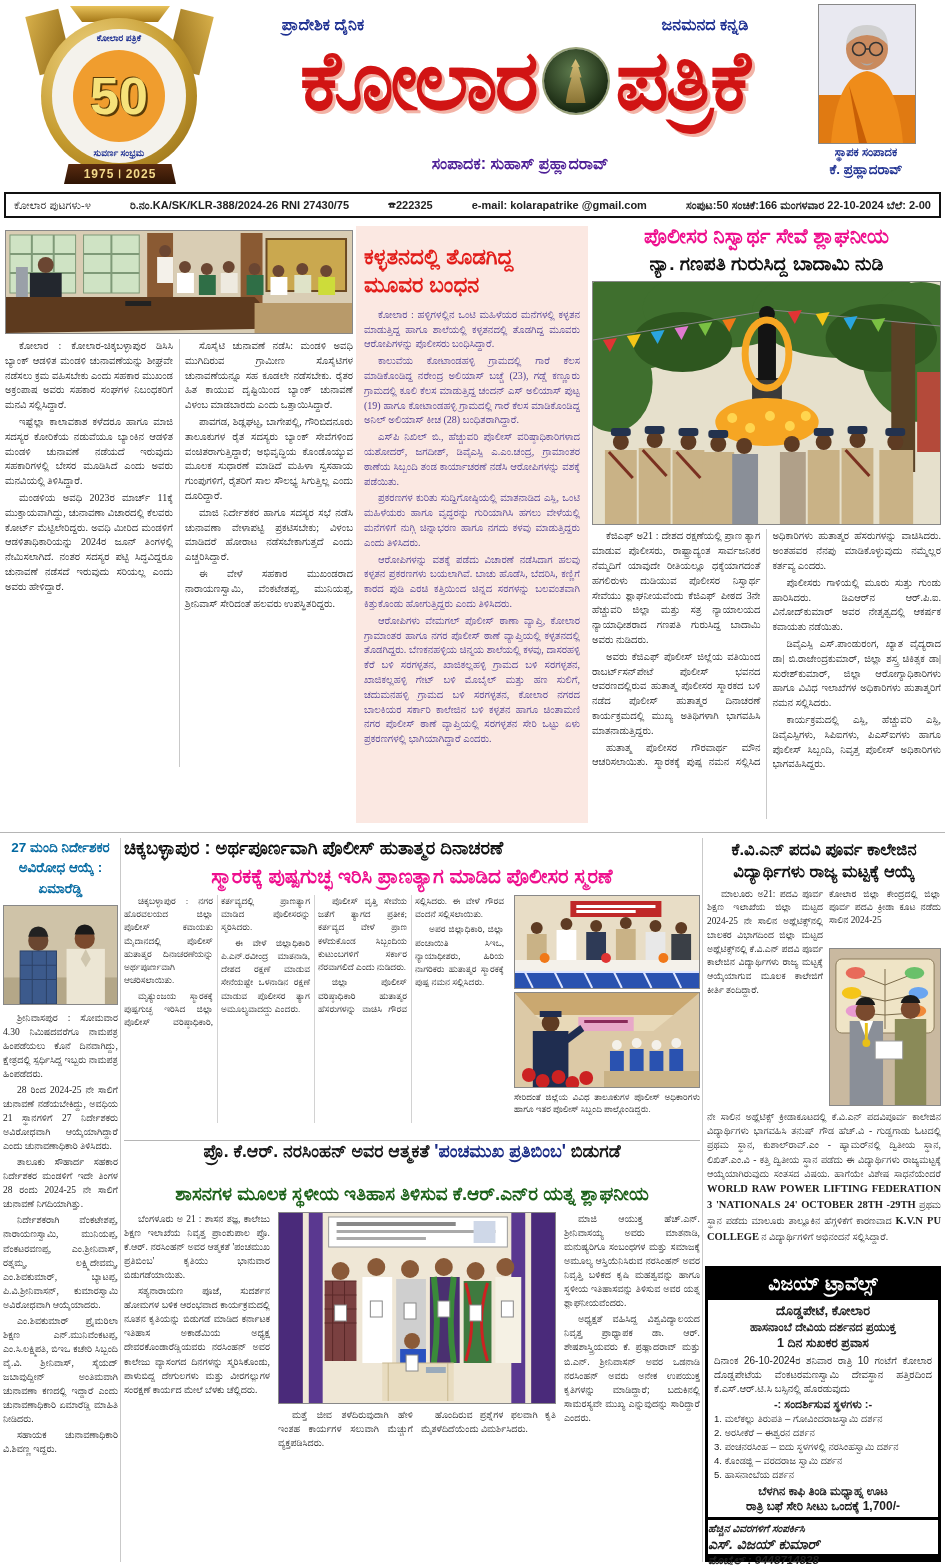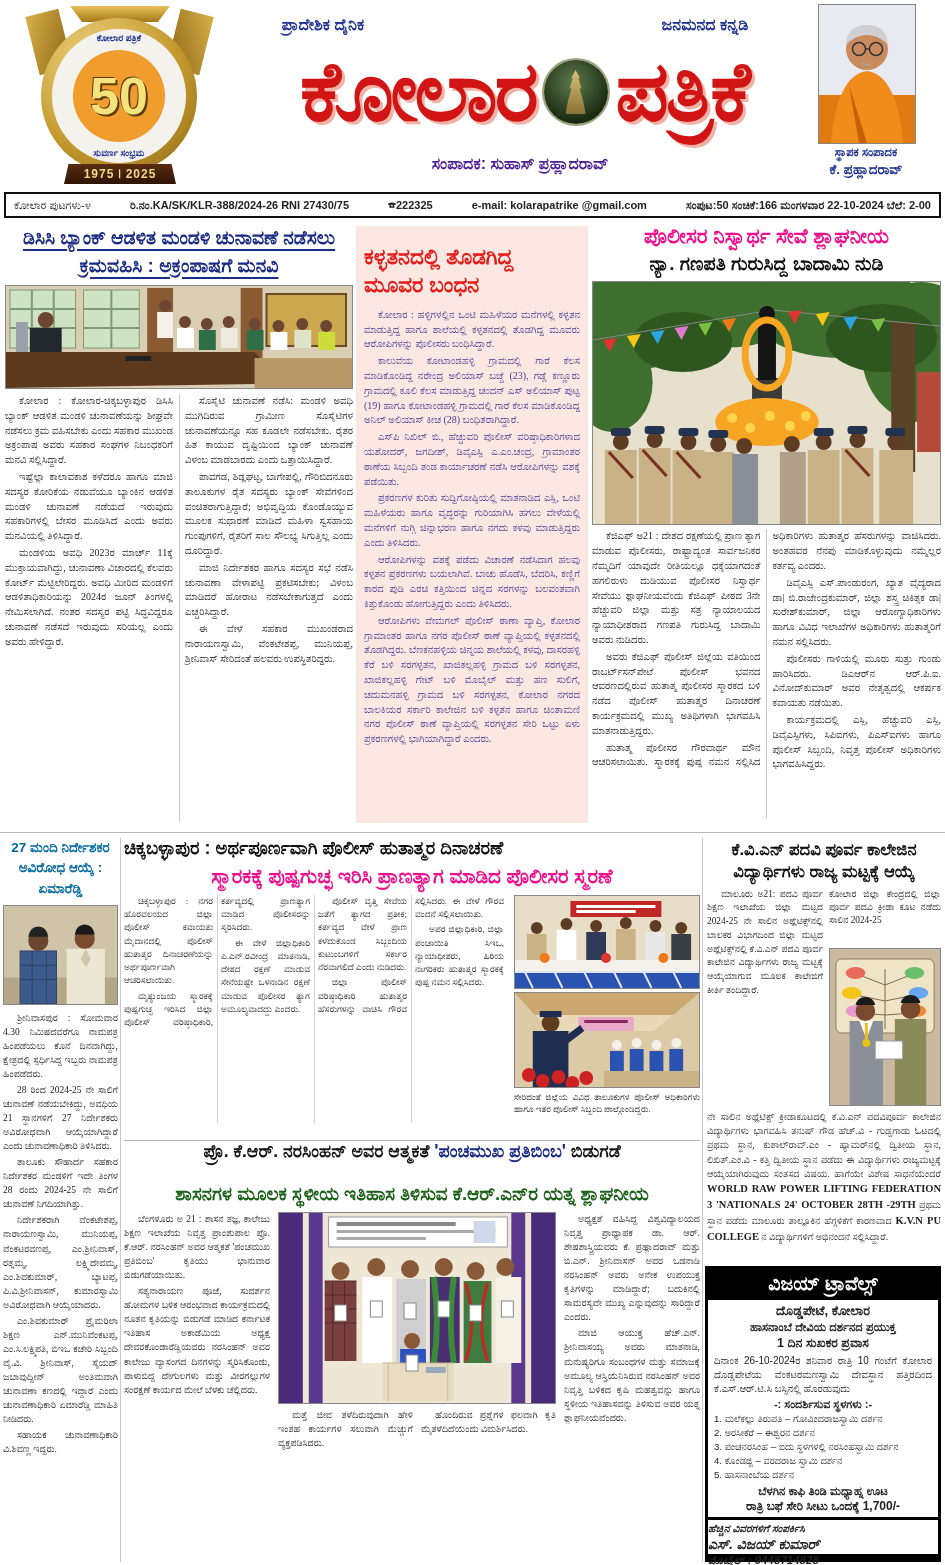--- a/index.html
+++ b/index.html
@@ -20,21 +20,21 @@
   .logo-core{position:absolute;left:61px;top:44px;width:92px;height:92px;border-radius:50%;
              background:radial-gradient(circle at 40% 35%,#fbc469,#ef9p29 60%,#e08a18);background-color:#f09d2e;
              display:flex;align-items:center;justify-content:center;}
   .logo-photo{position:absolute;left:94px;top:64px;width:28px;height:36px;background:linear-gradient(#ddd,#777);border:1px solid #555;}
   .logo-50{position:relative;font-size:52px;font-weight:bold;color:#f6e27a;text-shadow:2px 2px 0 #5a3c08,-1px -1px 0 #5a3c08;
            font-family:"Liberation Sans",sans-serif;}
   .logo-banner{position:absolute;left:52px;top:158px;width:112px;height:20px;background:linear-gradient(#5a2b10,#2e1404);
                color:#f3d98a;font-size:12px;font-weight:bold;display:flex;align-items:center;justify-content:center;
                font-family:"Liberation Sans",sans-serif;letter-spacing:1px;clip-path:polygon(4% 0,96% 0,100% 100%,0 100%);}
   .tagline{font-family:"Liberation Sans",sans-serif;font-weight:bold;color:#1d2f91;font-size:16px;text-align:center;}
-  .main-title{left:228px;top:31px;width:592px;height:122px;display:flex;align-items:center;justify-content:center;gap:8px;
+  .main-title{left:228px;top:20px;width:592px;height:122px;display:flex;align-items:center;justify-content:center;gap:8px;
               color:#d11414;font-weight:bold;font-size:83px;font-family:"Liberation Sans",sans-serif;letter-spacing:-3px;
               text-shadow:3px 3px 0 #f2b3a6;white-space:nowrap;}
   .emblem{width:64px;height:64px;border-radius:50%;background:radial-gradient(circle at 45% 35%,#5d7a4d,#1c2c14 70%);
           position:relative;flex:0 0 auto;box-shadow:0 0 0 2px #9aa37a;}
   .emblem .gopura{position:absolute;left:22px;top:10px;width:20px;height:44px;
           background:linear-gradient(#d8c07a,#8a7434);clip-path:polygon(50% 0,72% 18%,64% 18%,80% 42%,70% 42%,88% 70%,100% 100%,0 100%,12% 70%,30% 42%,20% 42%,36% 18%,28% 18%);}
   .editor-line{left:300px;top:155px;width:440px;text-align:center;font-family:"Liberation Sans",sans-serif;
                font-weight:bold;color:#4c1d95;font-size:16px;}
   .founder-photo{left:818px;top:4px;width:96px;height:138px;border:1px solid #999;}
   .founder-role{left:793px;top:146px;width:146px;text-align:center;font-size:11.5px;font-weight:bold;color:#1d2f91;font-family:"Liberation Sans",sans-serif;}
@@ -175,21 +175,20 @@
 
   <div class="abs infobar">
     <span>ಕೋಲಾರ ಪುಟಗಳು-೪</span>
     <b>ರಿ.ನಂ.KA/SK/KLR-388/2024-26 RNI 27430/75</b>
     <b>☎222325</b>
     <b>e-mail: kolarapatrike @gmail.com</b>
     <b>ಸಂಪುಟ:50 ಸಂಚಿಕೆ:166 ಮಂಗಳವಾರ 22-10-2024 ಬೆಲೆ: 2-00</b>
   </div>
 
   <div class="abs art-a">
-    <div class="a-head">ಡಿಸಿಸಿ ಬ್ಯಾಂಕ್ ಆಡಳಿತ ಮಂಡಳಿ ಚುನಾವಣೆ ನಡೆಸಲು ಕ್ರಮವಹಿಸಿ : ಅಕ್ರಂಪಾಷಗೆ ಮನವಿ</div>
     <div class="a-photo photo-frame">
       <svg viewBox="0 0 348 102" preserveAspectRatio="none">
         <rect width="348" height="102" fill="#d9cdb4"></rect>
         <rect x="4" y="4" width="66" height="58" fill="#cfe3c4" stroke="#7f9a78"></rect>
         <path d="M4 23 H70 M4 42 H70 M26 4 V62 M48 4 V62" stroke="#7f9a78" stroke-width="2" fill="none"></path>
         <rect x="78" y="4" width="56" height="58" fill="#cfe3c4" stroke="#7f9a78"></rect>
         <path d="M78 23 H134 M78 42 H134 M106 4 V62" stroke="#7f9a78" stroke-width="2" fill="none"></path>
         <rect x="142" y="2" width="26" height="72" fill="#8a5a33"></rect>
         <rect x="236" y="2" width="22" height="70" fill="#8a5a33"></rect>
         <rect x="262" y="8" width="80" height="52" fill="#caa84f" stroke="#6b4a23" stroke-width="2"></rect>
@@ -330,22 +329,22 @@
             <line x1="84" y1="170" x2="108" y2="196"></line>
               <line x1="254" y1="168" x2="278" y2="194"></line>
           </g>
         </g>
       </svg>
     </div>
     <div class="c-body body-text cols2">
         <p>ಕೆಜಿಎಫ್ ಅ21 : ದೇಶದ ರಕ್ಷಣೆಯಲ್ಲಿ ಪ್ರಾಣ ತ್ಯಾಗ ಮಾಡುವ ಪೊಲೀಸರು, ರಾಷ್ಟ್ರಾದ್ಯಂತ ಸಾರ್ವಜನಿಕರ ನೆಮ್ಮದಿಗೆ ಯಾವುದೇ ರೀತಿಯಲ್ಲೂ ಧಕ್ಕೆಯಾಗದಂತೆ ಹಗಲಿರುಳು ದುಡಿಯುವ ಪೊಲೀಸರ ನಿಸ್ವಾರ್ಥ ಸೇವೆಯು ಶ್ಲಾಘನೀಯವೆಂದು ಕೆಜಿಎಫ್ ಪೀಠದ 3ನೇ ಹೆಚ್ಚುವರಿ ಜಿಲ್ಲಾ ಮತ್ತು ಸತ್ರ ನ್ಯಾಯಾಲಯದ ನ್ಯಾಯಾಧೀಶರಾದ ಗಣಪತಿ ಗುರುಸಿದ್ದ ಬಾದಾಮಿ ಅವರು ನುಡಿದರು.</p>
         <p>ಅವರು ಕೆಜಿಎಫ್ ಪೊಲೀಸ್ ಜಿಲ್ಲೆಯ ವತಿಯಿಂದ ರಾಬರ್ಟ್‌ಸನ್‌ಪೇಟೆ ಪೊಲೀಸ್ ಭವನದ ಆವರಣದಲ್ಲಿರುವ ಹುತಾತ್ಮ ಪೊಲೀಸರ ಸ್ಮಾರಕದ ಬಳಿ ನಡೆದ ಪೊಲೀಸ್ ಹುತಾತ್ಮರ ದಿನಾಚರಣೆ ಕಾರ್ಯಕ್ರಮದಲ್ಲಿ ಮುಖ್ಯ ಅತಿಥಿಗಳಾಗಿ ಭಾಗವಹಿಸಿ ಮಾತನಾಡುತ್ತಿದ್ದರು.</p>
         <p>ಹುತಾತ್ಮ ಪೊಲೀಸರ ಗೌರವಾರ್ಥ ಮೌನ ಆಚರಿಸಲಾಯಿತು. ಸ್ಮಾರಕಕ್ಕೆ ಪುಷ್ಪ ನಮನ ಸಲ್ಲಿಸಿದ ಅಧಿಕಾರಿಗಳು ಹುತಾತ್ಮರ ಹೆಸರುಗಳನ್ನು ವಾಚಿಸಿದರು. ಅಂತಹವರ ನೆನಪು ಮಾಡಿಕೊಳ್ಳುವುದು ನಮ್ಮೆಲ್ಲರ ಕರ್ತವ್ಯ ಎಂದರು.</p>
+        <p>ಪೊಲೀಸರು ಗಾಳಿಯಲ್ಲಿ ಮೂರು ಸುತ್ತು ಗುಂಡು ಹಾರಿಸಿದರು. ಡಿಎಆರ್‌ನ ಆರ್.ಪಿ.ಐ. ವಿನೋದ್‌ಕುಮಾರ್ ಅವರ ನೇತೃತ್ವದಲ್ಲಿ ಆಕರ್ಷಕ ಕವಾಯತು ನಡೆಯಿತು.</p>
         <p>ಡಿವೈಎಸ್ಪಿ ಎಸ್.ಪಾಂಡುರಂಗ, ಖ್ಯಾತ ವೈದ್ಯರಾದ ಡಾ| ಬಿ.ರಾಜೇಂದ್ರಕುಮಾರ್, ಜಿಲ್ಲಾ ಶಸ್ತ್ರ ಚಿಕಿತ್ಸಕ ಡಾ| ಸುರೇಶ್‌ಕುಮಾರ್, ಜಿಲ್ಲಾ ಆರೋಗ್ಯಾಧಿಕಾರಿಗಳು ಹಾಗೂ ವಿವಿಧ ಇಲಾಖೆಗಳ ಅಧಿಕಾರಿಗಳು ಹುತಾತ್ಮರಿಗೆ ನಮನ ಸಲ್ಲಿಸಿದರು.</p>
-        <p>ಪೊಲೀಸರು ಗಾಳಿಯಲ್ಲಿ ಮೂರು ಸುತ್ತು ಗುಂಡು ಹಾರಿಸಿದರು. ಡಿಎಆರ್‌ನ ಆರ್.ಪಿ.ಐ. ವಿನೋದ್‌ಕುಮಾರ್ ಅವರ ನೇತೃತ್ವದಲ್ಲಿ ಆಕರ್ಷಕ ಕವಾಯತು ನಡೆಯಿತು.</p>
         <p>ಕಾರ್ಯಕ್ರಮದಲ್ಲಿ ಎಸ್ಪಿ, ಹೆಚ್ಚುವರಿ ಎಸ್ಪಿ, ಡಿವೈಎಸ್ಪಿಗಳು, ಸಿಪಿಐಗಳು, ಪಿಎಸ್ಐಗಳು ಹಾಗೂ ಪೊಲೀಸ್ ಸಿಬ್ಬಂದಿ, ನಿವೃತ್ತ ಪೊಲೀಸ್ ಅಧಿಕಾರಿಗಳು ಭಾಗವಹಿಸಿದ್ದರು.</p>
       </div>
   </div>
 
   <div class="abs sect-rule"></div>
   <div class="abs vline-d"></div>
   <div class="abs vline-g"></div>
 
   <div class="abs art-d">
     <div class="d-head">27 ಮಂದಿ ನಿರ್ದೇಶಕರ ಅವಿರೋಧ ಆಯ್ಕೆ : ಏಮಾರೆಡ್ಡಿ</div>
@@ -507,22 +506,22 @@
             <rect x="128" y="142" width="12" height="16" fill="#fff" stroke="#888"></rect>
             <rect x="148" y="154" width="20" height="6" fill="#9ab"></rect>
           </svg>
         </div>
         <div class="f-mid-bottom body-text">
             <p>ಮತ್ತೆ ಜೀವ ತಳೆದಿರುವುದಾಗಿ ಹೇಳಿ ಇಂತಹ ಕಾರ್ಯಗಳ ಸಲುವಾಗಿ ಮೆಚ್ಚುಗೆ ವ್ಯಕ್ತಪಡಿಸಿದರು.</p>
             <p>ಹೊಂದಿರುವ ಪ್ರಶ್ನೆಗಳ ಫಲವಾಗಿ ಕೃತಿ ಮೈತಳೆದಿದೆಯೆಂದು ವಿಮರ್ಶಿಸಿದರು.</p>
           </div>
       </div>
       <div class="f-right body-text">
+          <p>ಮಾಜಿ ಆಯುಕ್ತ ಹೆಚ್.ಎನ್. ಶ್ರೀನಿವಾಸಯ್ಯ ಅವರು ಮಾತನಾಡಿ, ಮನುಷ್ಯರಿಗೂ ಸಂಬಂಧಗಳ ಮತ್ತು ಸಮಾಜಕ್ಕೆ ಅಮೂಲ್ಯ ಆಸ್ತಿಯೆನಿಸಿರುವ ನರಸಿಂಹನ್ ಅವರ ನಿವೃತ್ತಿ ಬಳಿಕದ ಕೃಷಿ ಮಹತ್ವವನ್ನು ಹಾಗೂ ಸ್ಥಳೀಯ ಇತಿಹಾಸವನ್ನು ತಿಳಿಸುವ ಅವರ ಯತ್ನ ಶ್ಲಾಘನೀಯವೆಂದರು.</p>
           <p>ಅಧ್ಯಕ್ಷತೆ ವಹಿಸಿದ್ದ ವಿಶ್ವವಿದ್ಯಾಲಯದ ನಿವೃತ್ತ ಪ್ರಾಧ್ಯಾಪಕ ಡಾ. ಆರ್. ಶೇಷಶಾಸ್ತ್ರಿಯವರು ಕೆ. ಪ್ರಹ್ಲಾದರಾವ್ ಮತ್ತು ಬಿ.ಎನ್. ಶ್ರೀನಿವಾಸನ್ ಅವರ ಒಡನಾಡಿ ನರಸಿಂಹನ್ ಅವರು ಅನೇಕ ಉಪಯುಕ್ತ ಕೃತಿಗಳನ್ನು ಮಾಡಿದ್ದಾರೆ; ಬದುಕಿನಲ್ಲಿ ಸಾಮರಸ್ಯವೇ ಮುಖ್ಯ ಎನ್ನುವುದನ್ನು ಸಾರಿದ್ದಾರೆ ಎಂದರು.</p>
-          <p>ಮಾಜಿ ಆಯುಕ್ತ ಹೆಚ್.ಎನ್. ಶ್ರೀನಿವಾಸಯ್ಯ ಅವರು ಮಾತನಾಡಿ, ಮನುಷ್ಯರಿಗೂ ಸಂಬಂಧಗಳ ಮತ್ತು ಸಮಾಜಕ್ಕೆ ಅಮೂಲ್ಯ ಆಸ್ತಿಯೆನಿಸಿರುವ ನರಸಿಂಹನ್ ಅವರ ನಿವೃತ್ತಿ ಬಳಿಕದ ಕೃಷಿ ಮಹತ್ವವನ್ನು ಹಾಗೂ ಸ್ಥಳೀಯ ಇತಿಹಾಸವನ್ನು ತಿಳಿಸುವ ಅವರ ಯತ್ನ ಶ್ಲಾಘನೀಯವೆಂದರು.</p>
         </div>
     </div>
   </div>
 
   <div class="abs art-g">
     <div class="g-head">
       <span>ಕೆ.ವಿ.ಎನ್ ಪದವಿ ಪೂರ್ವ ಕಾಲೇಜಿನ</span><br>
       <span>ವಿದ್ಯಾರ್ಥಿಗಳು ರಾಜ್ಯ ಮಟ್ಟಕ್ಕೆ ಆಯ್ಕೆ</span>
     </div>
     <div class="g-flex">

